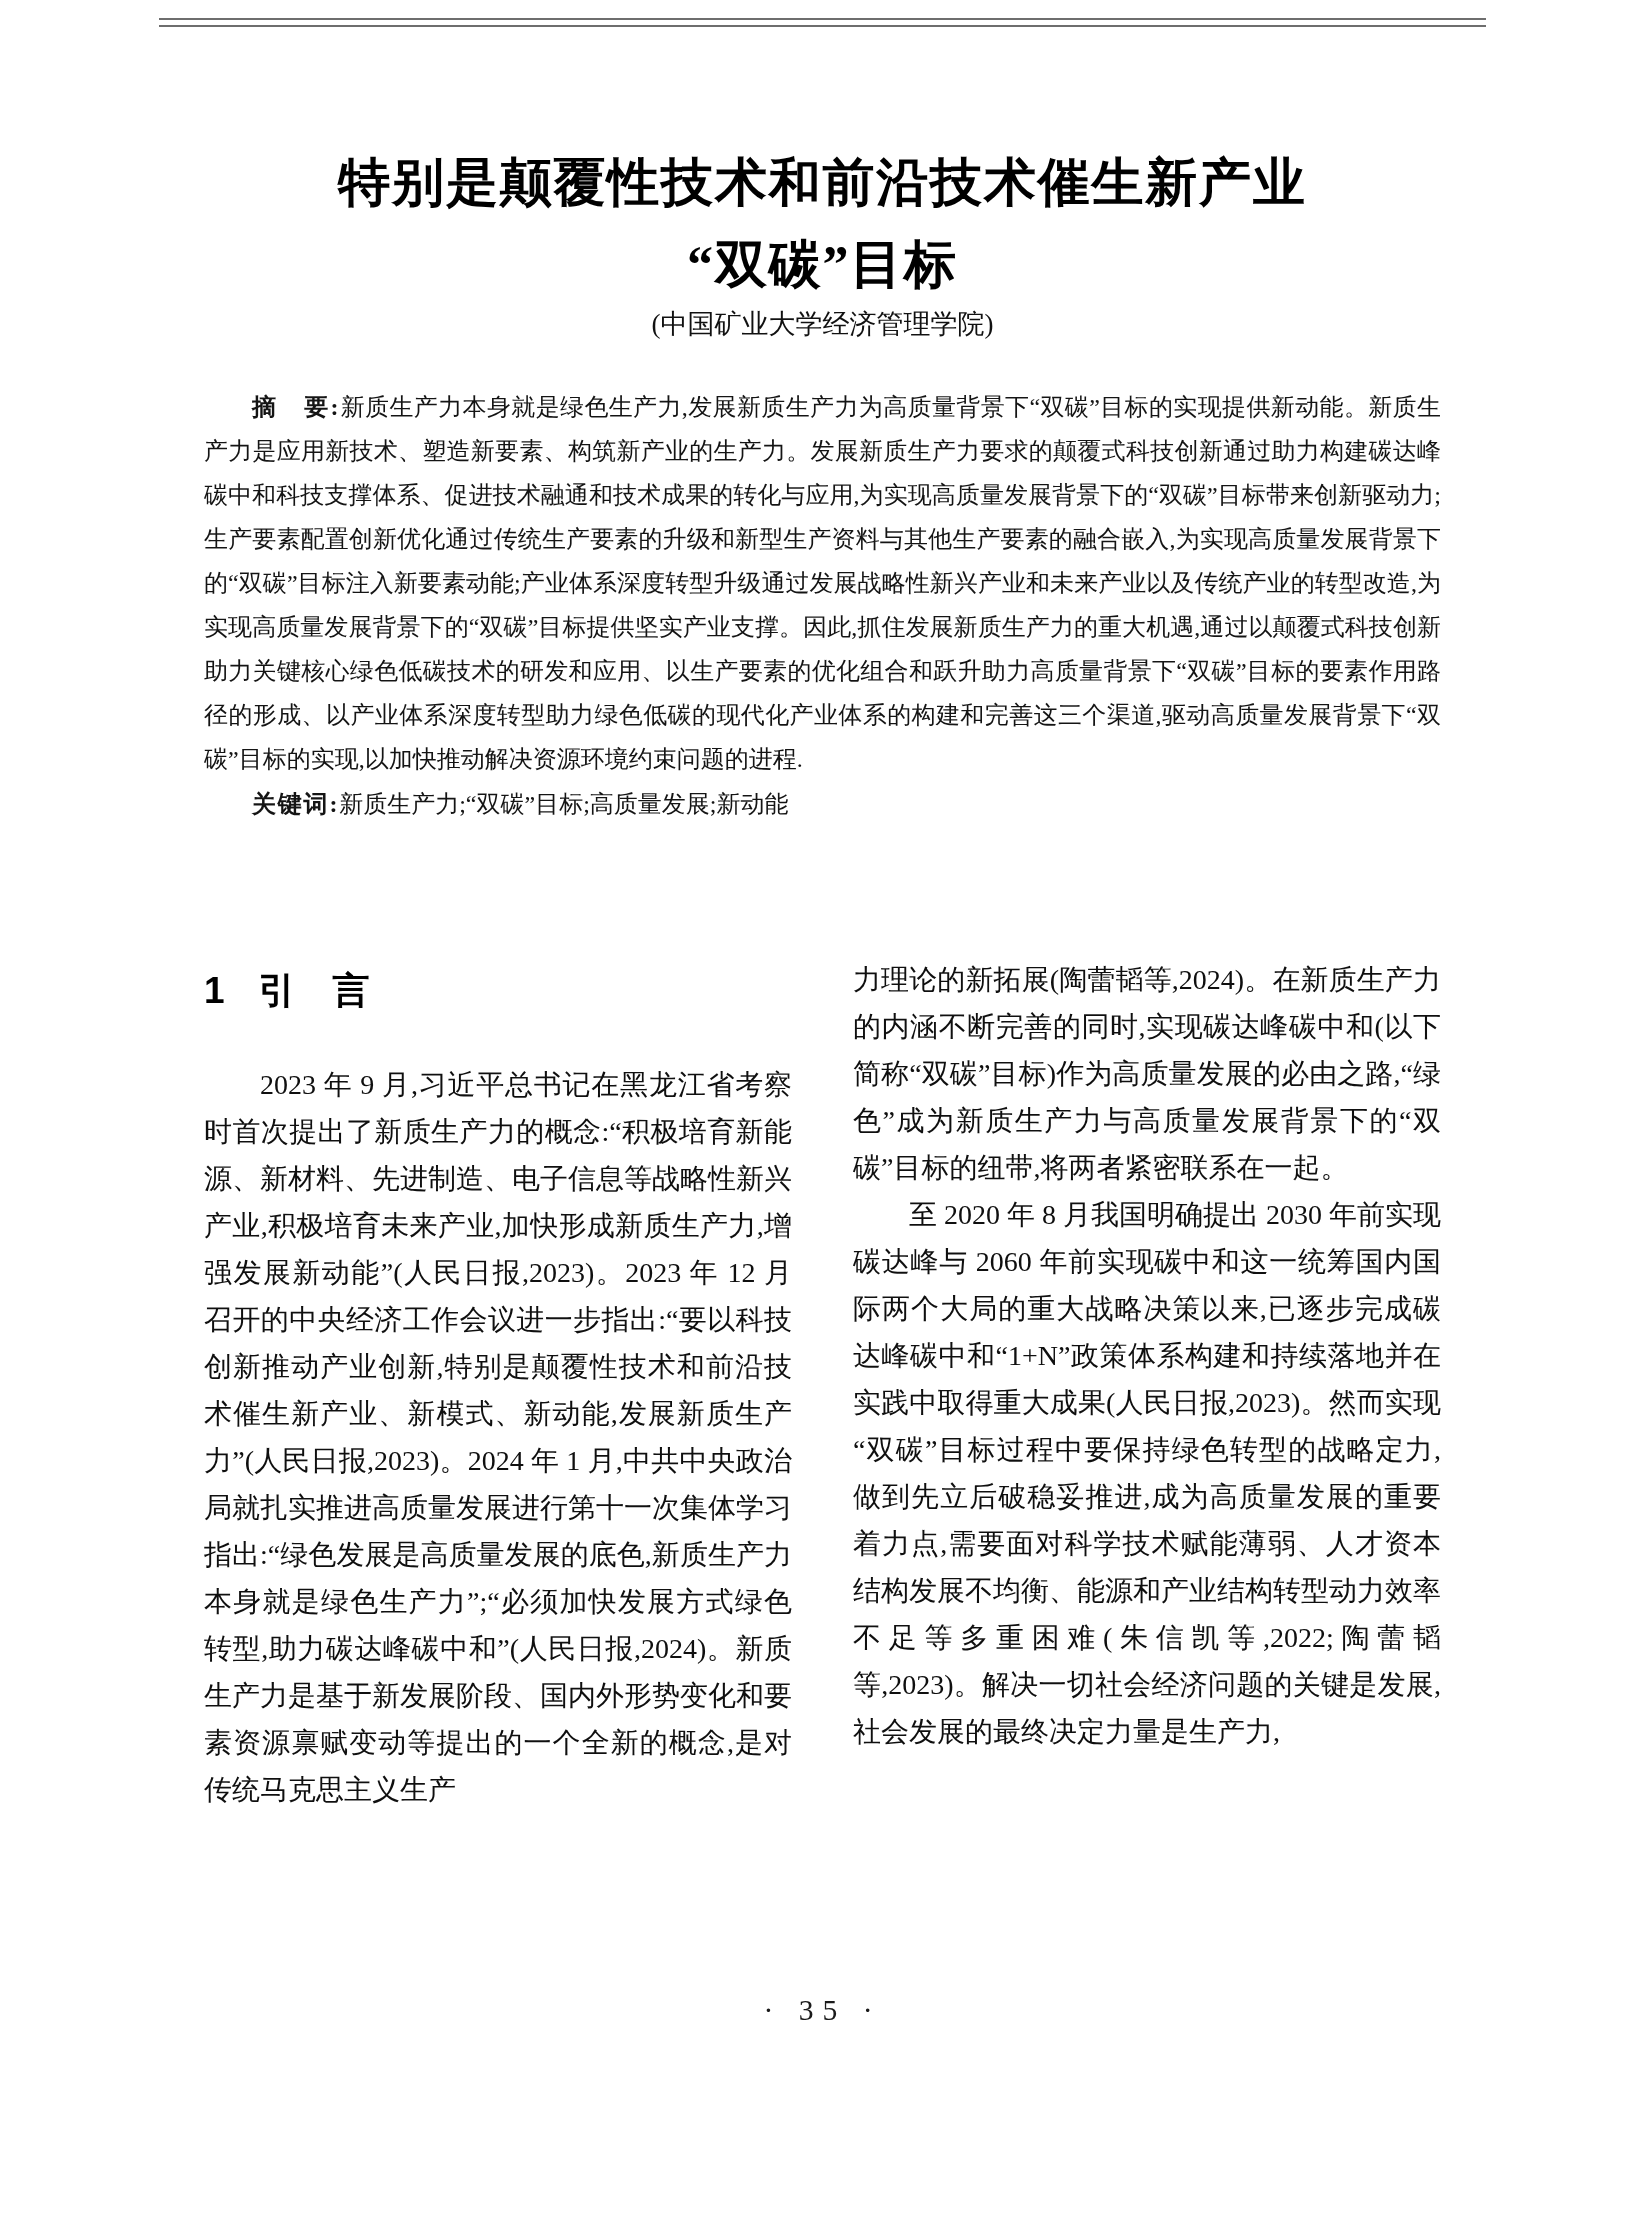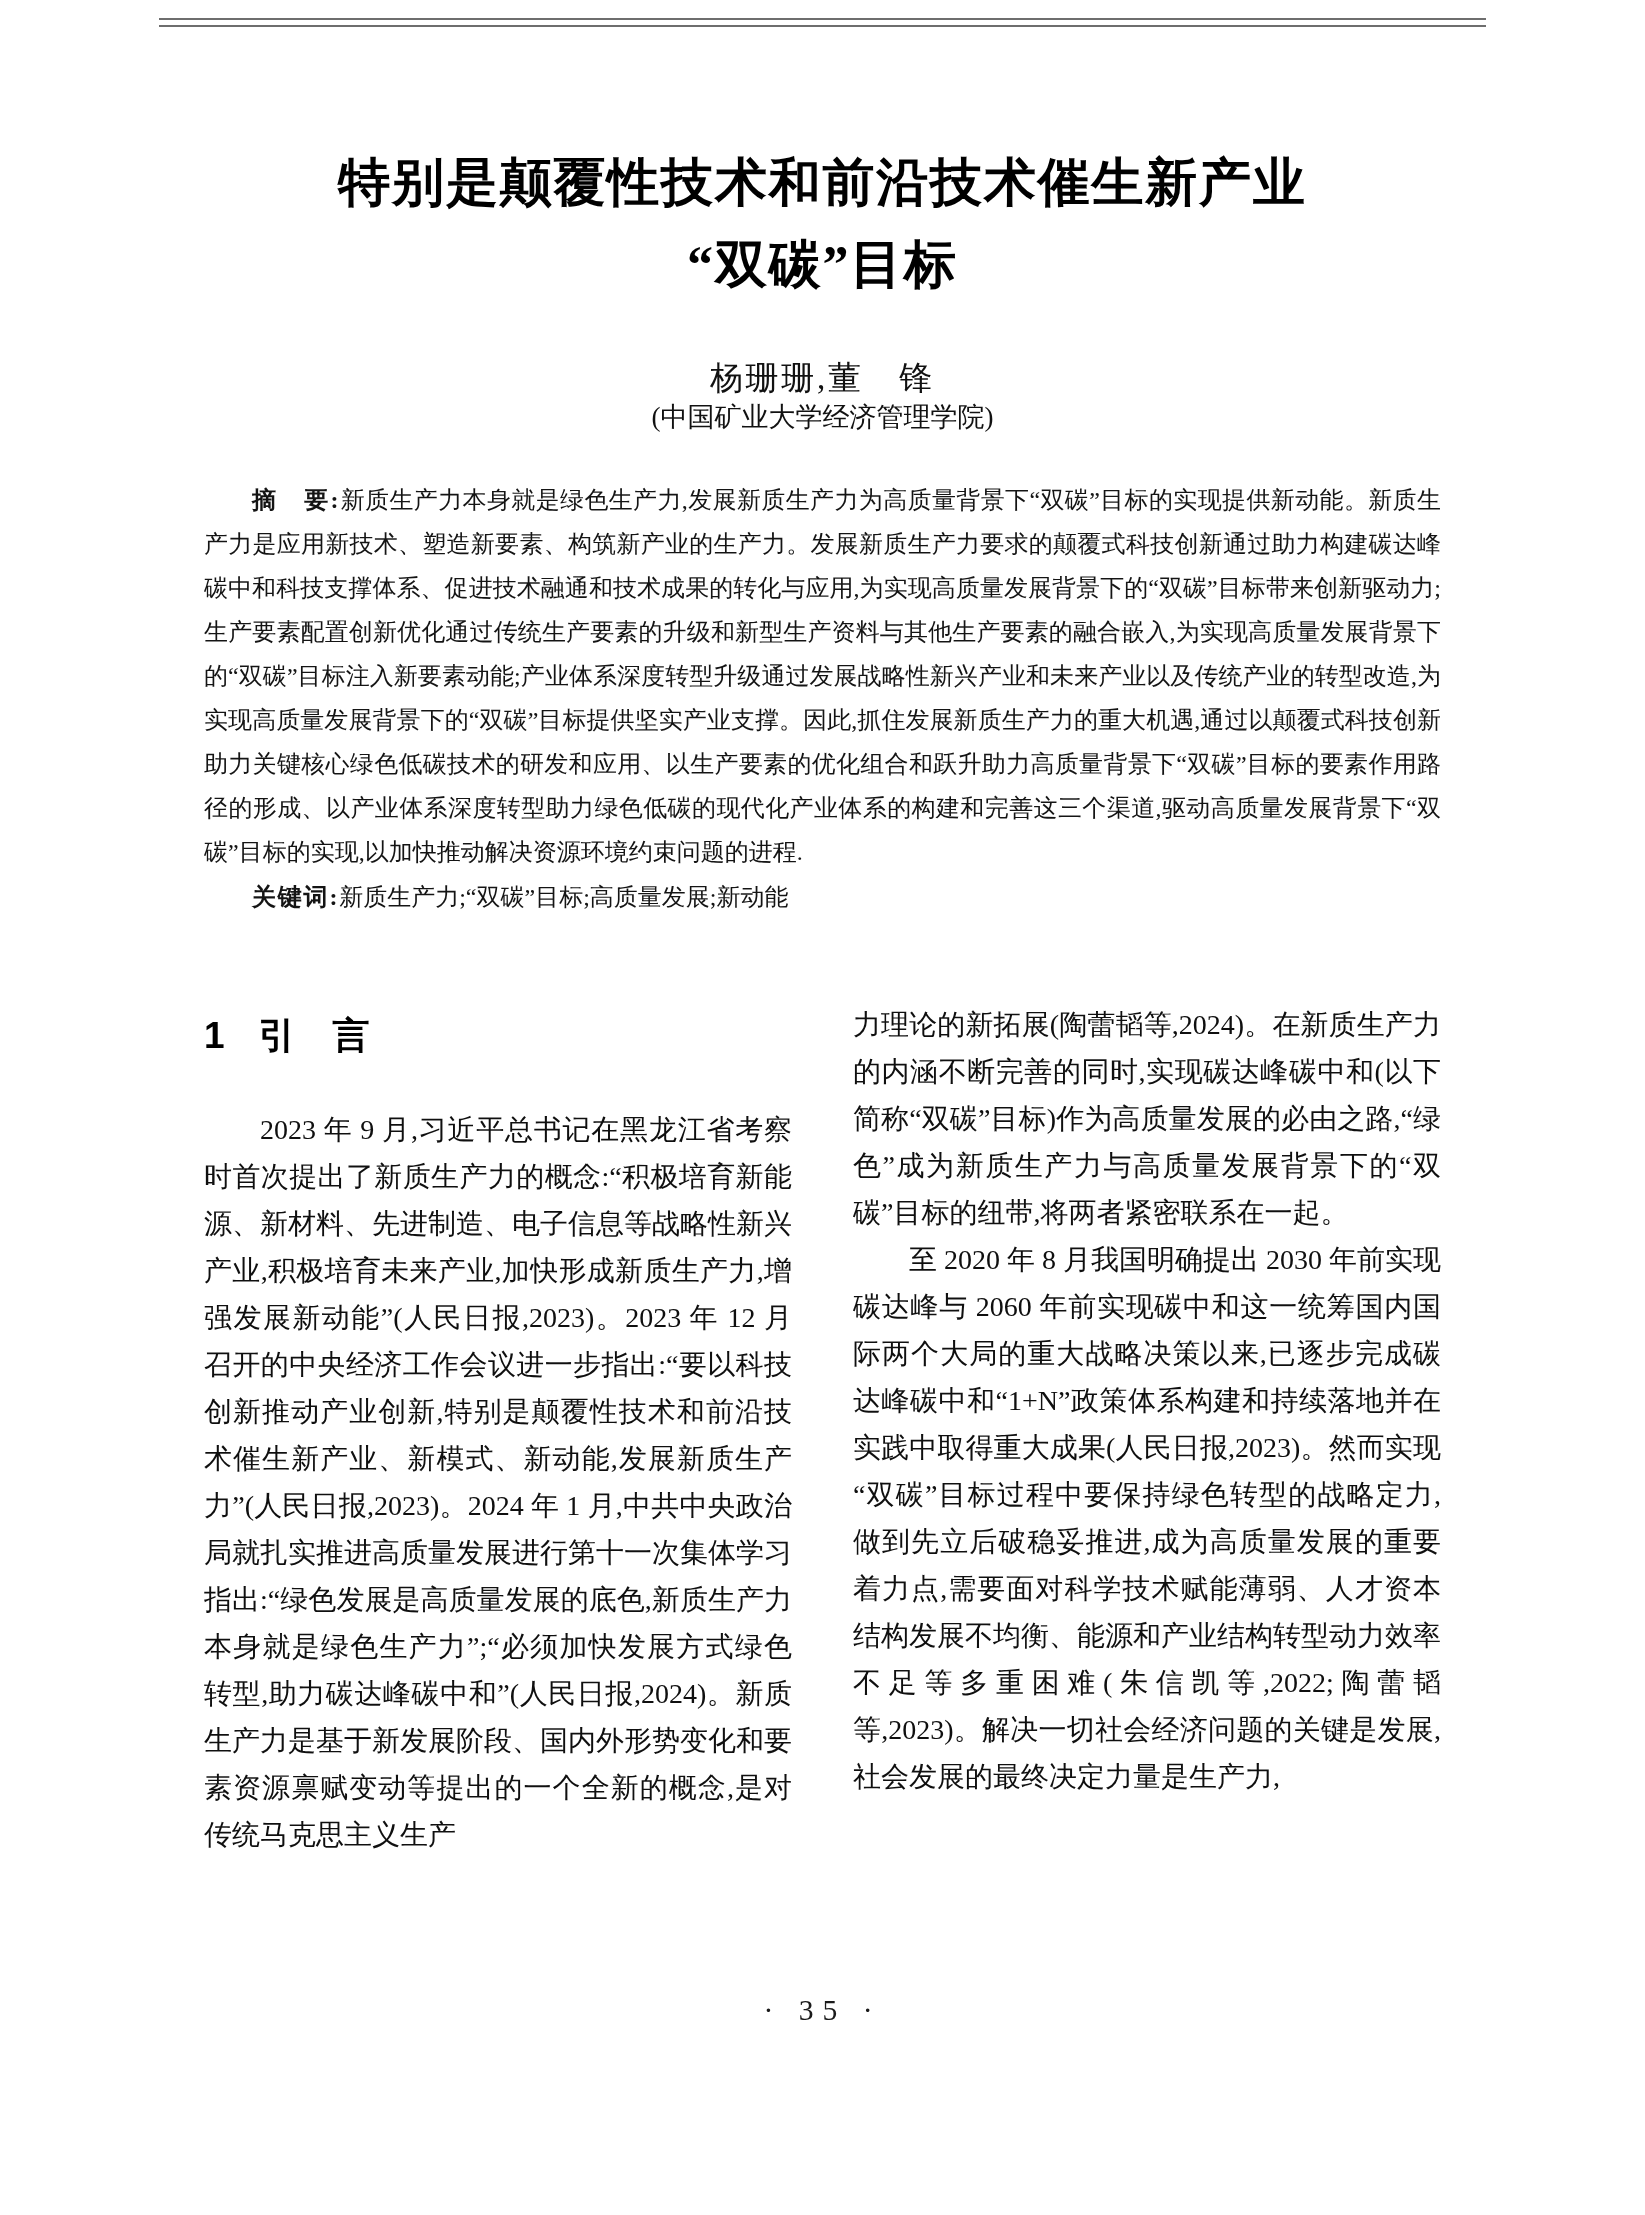--- a/index.html
+++ b/index.html
@@ -84,20 +84,21 @@
     margin-top: 82px;
     display: flex;
     justify-content: space-between;
   }
   .column {
     width: 588px;
     font-size: 28px;
     line-height: 47px;
     text-align: justify;
     color: #0f0f0f;
+    margin-top: 48px;
   }
   .section-heading {
     margin-top: 10.7px;
     margin-bottom: 47px;
     font-family: "Liberation Sans", "DejaVu Sans", sans-serif;
     font-weight: 700;
     font-size: 37px;
     line-height: 47px;
     color: #000;
   }
@@ -123,21 +124,20 @@
 <div class="page">
 
 
   <div class="double-rule"></div>
 
   <h1 class="article-title">
     <span style="display:block">特别是颠覆性技术和前沿技术催生新产业</span>
     <span style="display:block">“双碳”目标</span>
   </h1>
 
-  <div class="authors">杨珊珊,董　锋</div>
 
   <div class="affiliation">(中国矿业大学经济管理学院)</div>
 
   <div class="abstract-block">
     <div class="abstract-para">
       <span class="inline-label">摘　要:</span><span>新质生产力本身就是绿色生产力,发展新质生产力为高质量背景下“双碳”目标的实现提供新动能。新质生产力是应用新技术、塑造新要素、构筑新产业的生产力。发展新质生产力要求的颠覆式科技创新通过助力构建碳达峰碳中和科技支撑体系、促进技术融通和技术成果的转化与应用,为实现高质量发展背景下的“双碳”目标带来创新驱动力;生产要素配置创新优化通过传统生产要素的升级和新型生产资料与其他生产要素的融合嵌入,为实现高质量发展背景下的“双碳”目标注入新要素动能;产业体系深度转型升级通过发展战略性新兴产业和未来产业以及传统产业的转型改造,为实现高质量发展背景下的“双碳”目标提供坚实产业支撑。因此,抓住发展新质生产力的重大机遇,通过以颠覆式科技创新助力关键核心绿色低碳技术的研发和应用、以生产要素的优化组合和跃升助力高质量背景下“双碳”目标的要素作用路径的形成、以产业体系深度转型助力绿色低碳的现代化产业体系的构建和完善这三个渠道,驱动高质量发展背景下“双碳”目标的实现,以加快推动解决资源环境约束问题的进程.</span>
     </div>
     <div class="keywords-line">
       <span class="inline-label">关键词:</span><span>新质生产力;“双碳”目标;高质量发展;新动能</span>
     </div>

